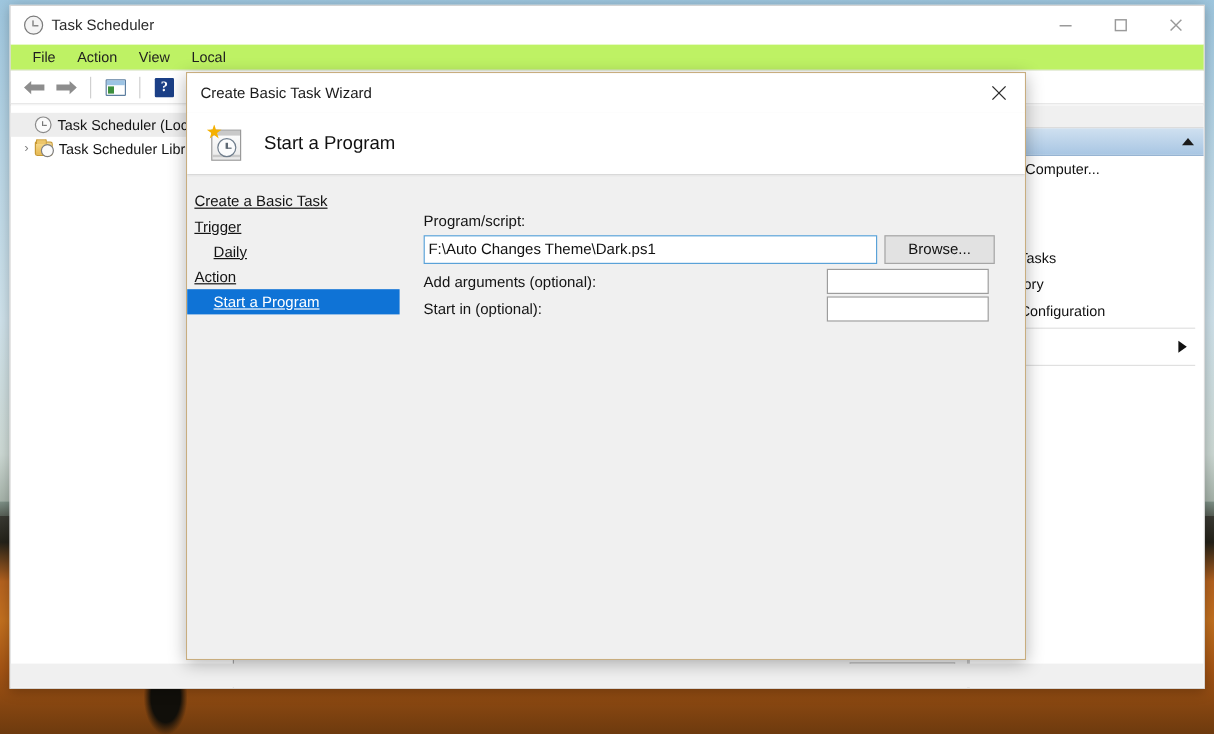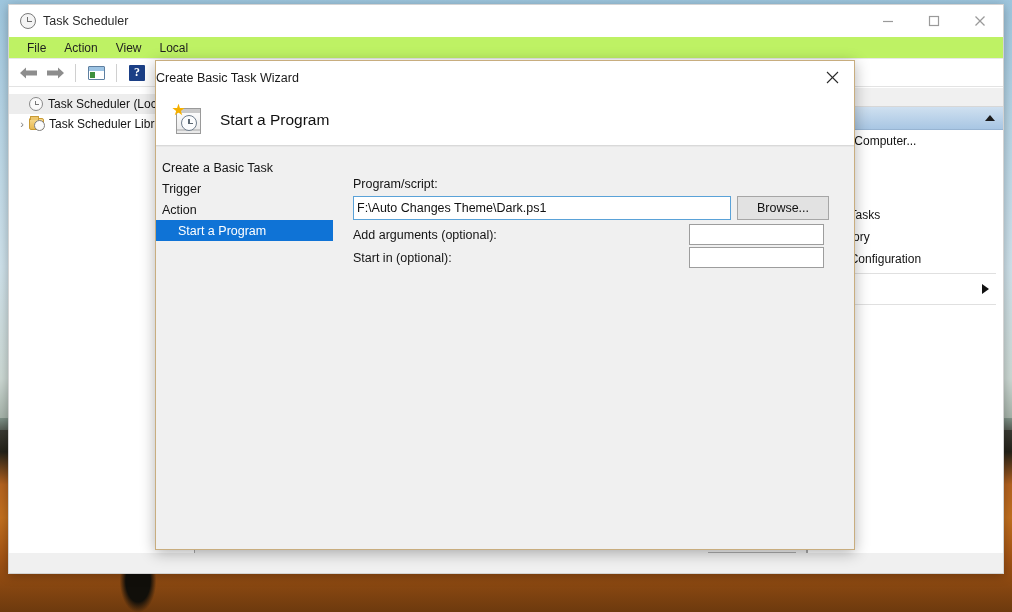--- a/index.html
+++ b/index.html
@@ -239,21 +239,21 @@
     border:1px solid #c8ad7f;
     box-shadow: 0 3px 14px rgba(0,0,0,.30);
     display:flex; flex-direction:column;
   }
   .dlg-titlebar {
     height:33px; background:#ffffff;
     display:flex; align-items:center;
     position:relative;
   }
   .dlg-title {
-    font-size:12.5px; color:#1a1a1a; 
+    font-size:12.5px; color:#1a1a1a; margin-left:11px;
   }
   .dlg-close {
     position:absolute; right:0; top:0;
     width:44px; height:33px;
     display:flex; align-items:center; justify-content:center;
     color:#2b2b2b;
   }
   .dlg-banner {
     height:52px; background:#ffffff;
     display:flex; align-items:center;
@@ -293,21 +293,21 @@
     flex:1; display:flex; background:#f0f0f0;
     border-top:1px solid #e7e7e7;
   }
   .steps {
     width: 193px;
     padding-top: 10px;
     font-size:12.5px; color:#141414;
   }
   .step {
     height:21px; display:flex; align-items:center;
-    padding-left:6px; white-space:nowrap;
+    padding-left:6px; white-space:nowrap;text-decoration:underline;
   }
   .step.indent { padding-left:22px; }
   .step.active {
     background:#0f73d6; color:#ffffff;
     padding-left:22px;
     width:177px;
   }
   .form {
     flex:1; padding-top: 30px; padding-left: 4px; font-size:12.5px; color:#141414;
   }
@@ -503,20 +503,21 @@
       <div class="spark"></div>
     </div>
     <div class="banner-title">Start a Program</div>
   </div>
 
   <div class="dlg-body">
 
     <div class="steps">
       <div class="step">Create a Basic Task</div>
       <div class="step">Trigger</div>
+      <div class="step indent">Daily</div>
       <div class="step">Action</div>
       <div class="step active">Start a Program</div>
     </div>
 
     <div class="form">
       <div class="row-progscript">
         <label class="field-label">Program/script:</label>
         <div class="input-row">
           <input class="txt-main" type="text" value="F:\Auto Changes Theme\Dark.ps1" style="">
           <div class="btn-browse">Browse...</div>

